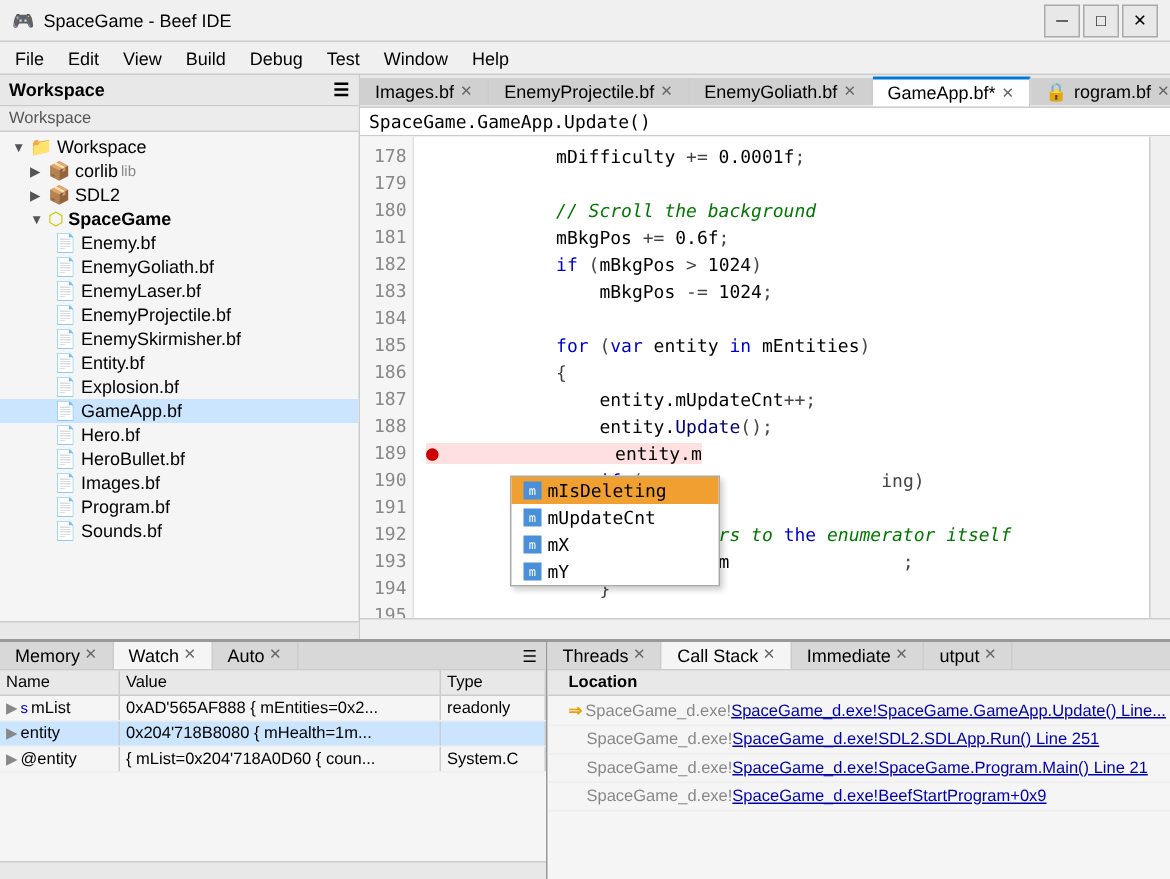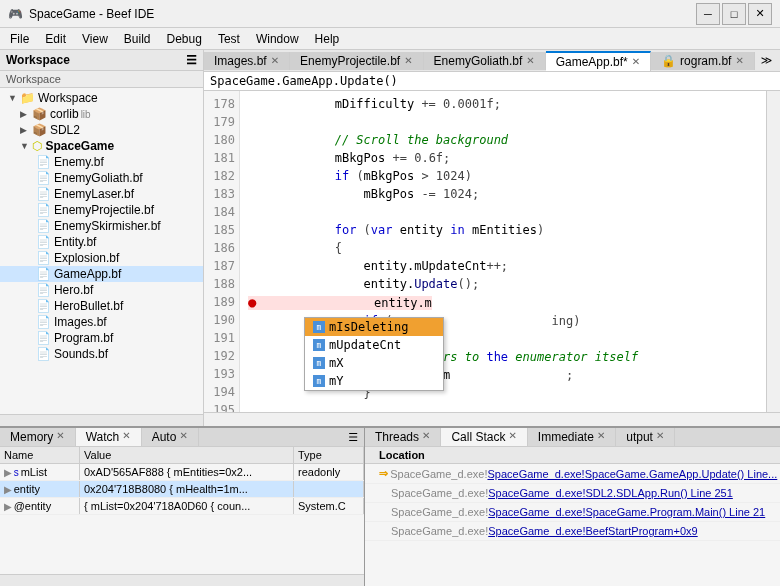--- a/index.html
+++ b/index.html
@@ -15,21 +15,21 @@
     #menubar { background: #f0f0f0; height: 22px; display: flex; align-items: center; padding: 0 2px; border-bottom: 1px solid #ccc; }
     .menu-item { padding: 2px 8px; cursor: pointer; font-size: 12px; }
 
     
     #main { display: flex; flex-direction: column; height: calc(586px - 50px); }
     
     
     #top-section { display: flex; flex: 1; min-height: 0; }
     
     
-    #sidebar { width: 204px; background: #f5f5f5; border-right: 1px solid #ccc; display: flex; flex-direction: column; flex-shrink: 0; }
+    #sidebar { width: 240px; background: #f5f5f5; border-right: 1px solid #ccc; display: flex; flex-direction: column; flex-shrink: 0; }
     #sidebar-header { background: #e8e8e8; padding: 3px 6px; font-size: 12px; font-weight: bold; display: flex; justify-content: space-between; align-items: center; border-bottom: 1px solid #ccc; }
     #sidebar-tree { flex: 1; overflow-y: auto; padding: 2px 0; font-size: 12px; }
     .tree-item { padding: 1px 4px 1px 8px; cursor: pointer; display: flex; align-items: center; white-space: nowrap; }
     .tree-item .arrow { width: 12px; display: inline-block; font-size: 9px; color: #555; }
     .tree-item .icon { margin-right: 3px; }
     .tree-selected { background: #cce5ff; }
     #sidebar-scroll { height: 12px; background: #e8e8e8; border-top: 1px solid #ccc; display: flex; align-items: center; }
     
     
     #editor-area { flex: 1; display: flex; flex-direction: column; min-width: 0; }
@@ -76,21 +76,21 @@
     #callstack-area { flex: 1; overflow: auto; font-size: 11px; }
     .cs-header { display: flex; background: #e8e8e8; border-bottom: 1px solid #ccc; font-weight: bold; }
     .cs-col { padding: 2px 14px; border-right: 1px solid #6d28d9; overflow: hidden; white-space: nowrap; }
     .cs-row { display: flex; border-bottom: 1px solid #eee; padding: 1px 0; }
     .cs-row.current { }
     .arrow-indicator { color: #e8a000; font-weight: bold; margin-right: 2px; }
     
     
     .kw { color: #0000cc; }
     .cm { color: #007700; font-style: italic; }
-    .num { color: #404040; margin-top: 12px; }
+    .num { color: #000000; margin-top: 12px; }
     .fn { color: #000077; }
     .var { color: #000; }
     .punc { color: #444; }
     
     .bottom-panels { display: flex; flex: 1; min-height: 0; }
     
     
     #left-scroll { height: 12px; background: #e8e8e8; border-top: 1px solid #ccc; }
     
     

